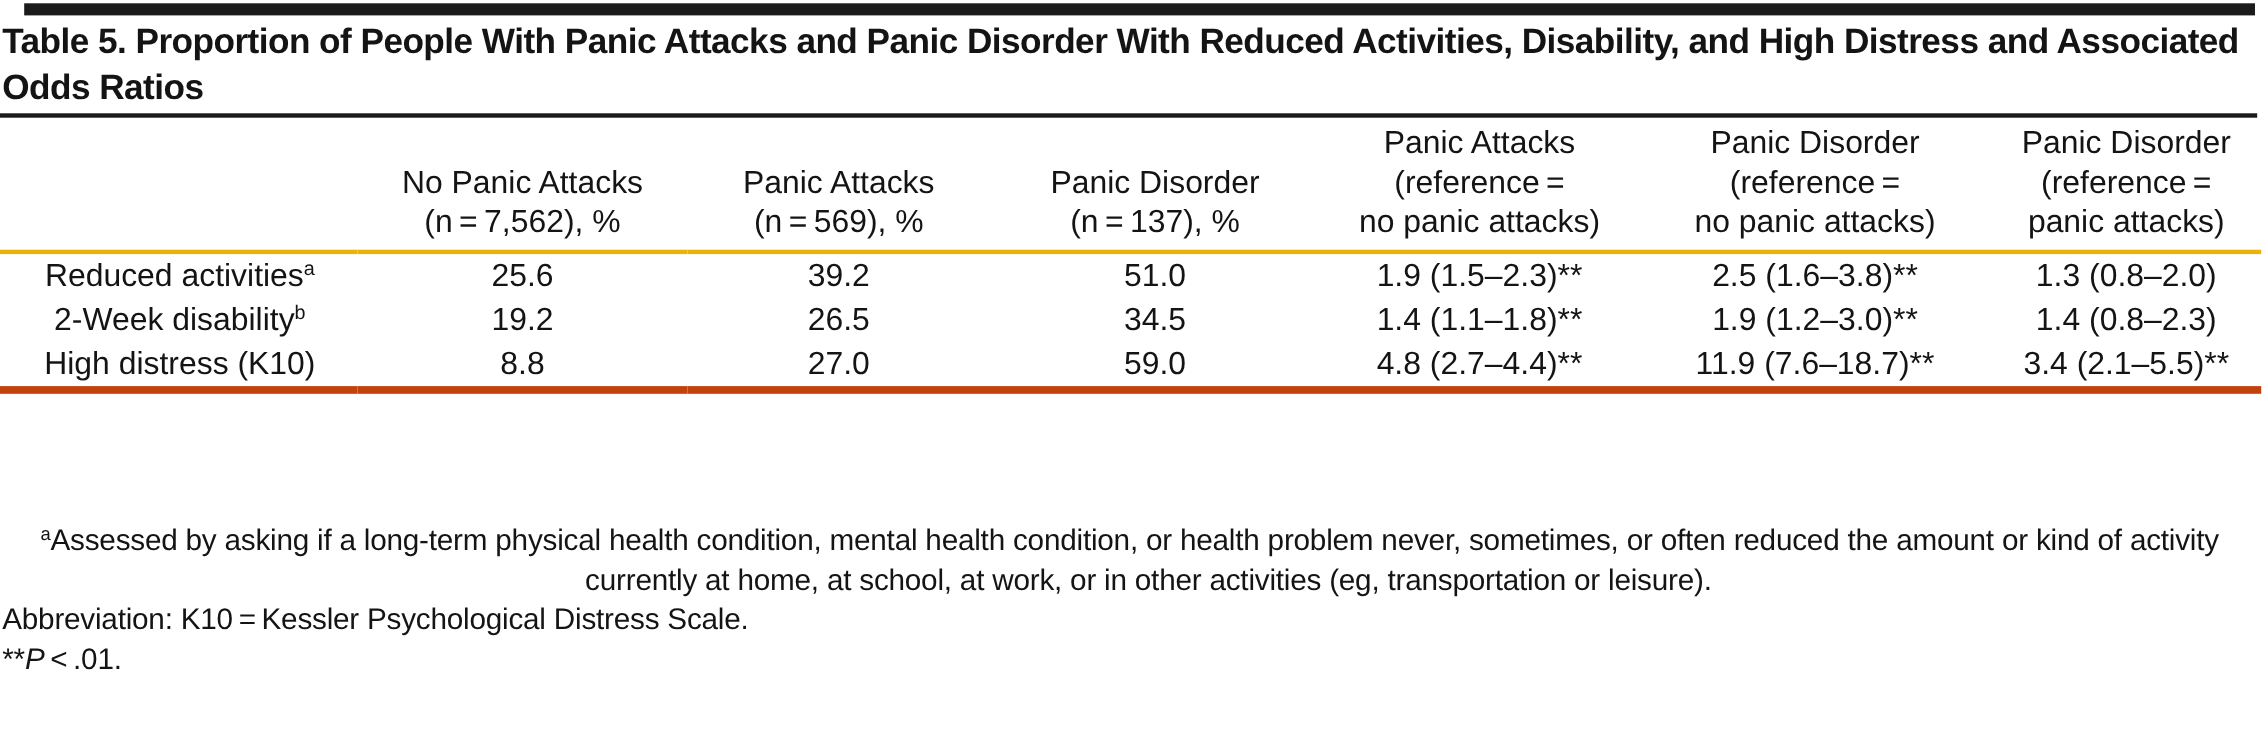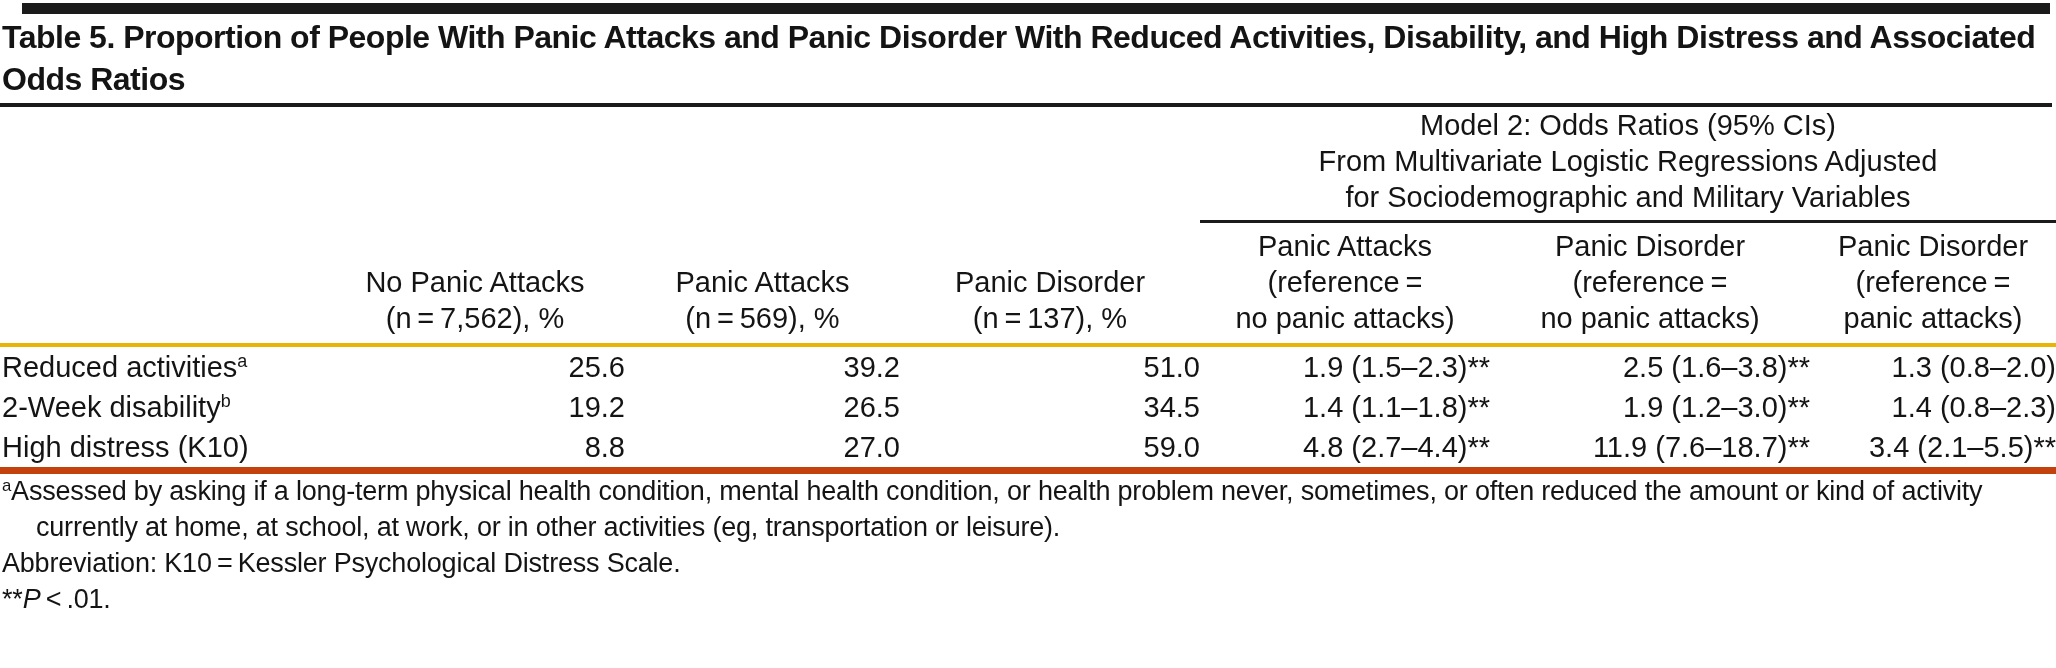--- a/index.html
+++ b/index.html
@@ -50,43 +50,43 @@
   tr.colheads td {
     vertical-align: bottom;
     text-align: center;
     line-height: 36px;
     padding-bottom: 7px;
     height: 113px;
     border-bottom: 4px solid #eab308;
   }
   tr.datarow td {
     height: 40px;
-    text-align: right;
+    text-align: center;
     vertical-align: middle;
   }
   tr.datarow td.rowlabel {
-    text-align: left;
+    text-align: center;
     padding-left: 2px;
   }
   tr.datarow:last-child td { border-bottom: 7px solid #c2410c; }
   sup {
     font-size: 0.62em;
     line-height: 0;
     vertical-align: baseline;
     position: relative;
     top: -0.55em;
   }
   .footnotes {
     position: absolute;
     top: 473px; left: 2px; width: 2050px;
     font-size: 27px;
     line-height: 36px;
     letter-spacing: -0.2px;
   }
-  .hang { padding-left: 34px; text-indent: -34px; }
+  .hang { padding-left: 34px; text-indent: -34px; text-align: center; }
   .sig i { font-style: italic; }
   .bottom-rule {
     position: absolute;
     top: 656px; left: 0; width: 2048px; height: 3px;
     background: #3a3a3a;
   }
 </style>
 </head>
 <body>
 
@@ -102,28 +102,20 @@
     <colgroup>
       <col style="width:325px">
       <col style="width:300px">
       <col style="width:275px">
       <col style="width:300px">
       <col style="width:290px">
       <col style="width:320px">
       <col style="width:246px">
     </colgroup>
     <tbody>
-      <tr>
-        <td colspan="4"></td>
-        <td colspan="3" class="spanner-cell">
-          <div>Model 2: Odds Ratios (95% CIs)</div>
-          <div>From Multivariate Logistic Regressions Adjusted</div>
-          <div>for Sociodemographic and Military Variables</div>
-        </td>
-      </tr>
       <tr class="colheads">
         <td></td>
         <td>
           <div>No Panic Attacks</div>
           <div>(n = 7,562), %</div>
         </td>
         <td>
           <div>Panic Attacks</div>
           <div>(n = 569), %</div>
         </td>

